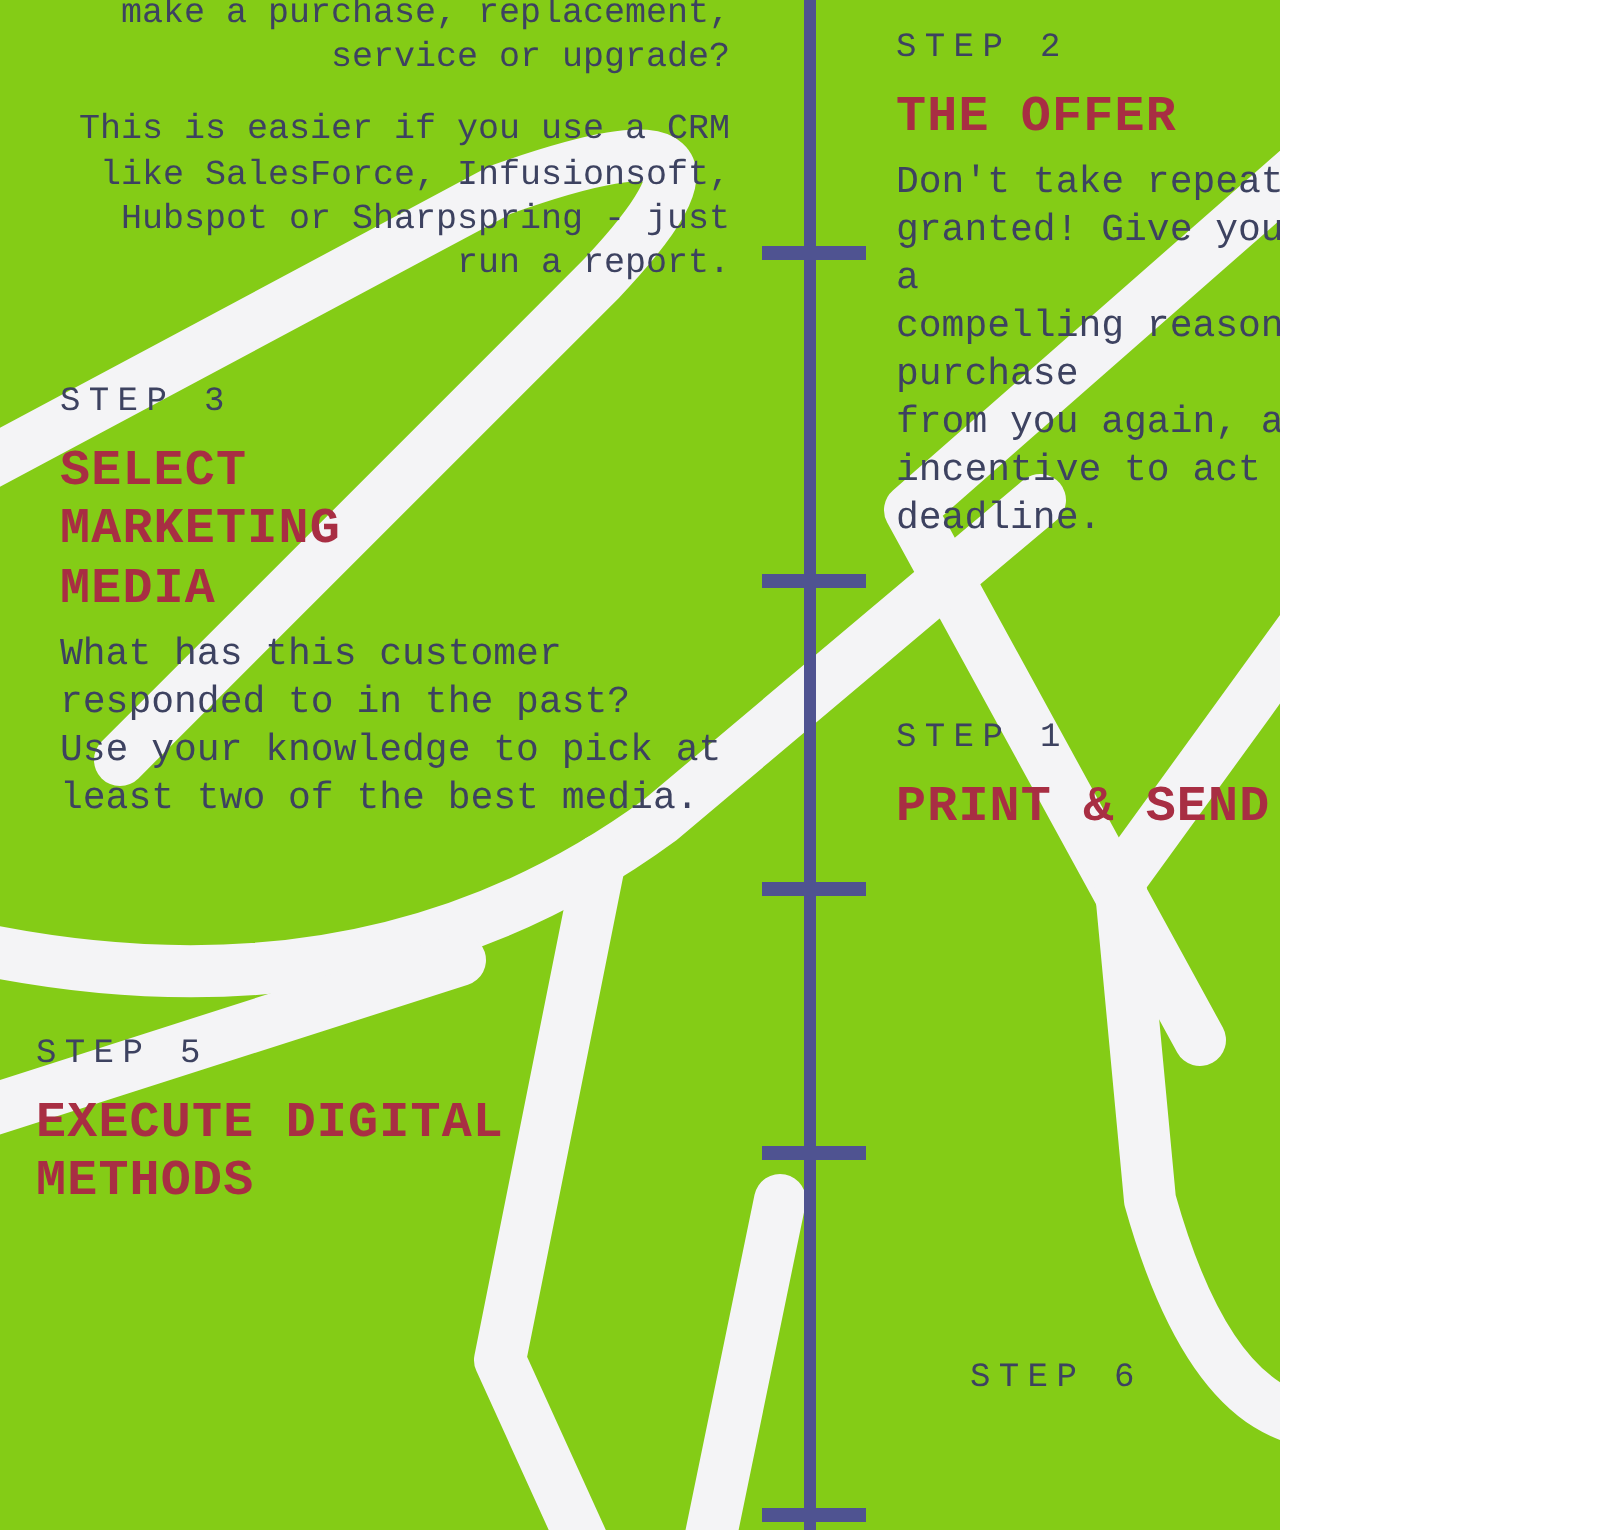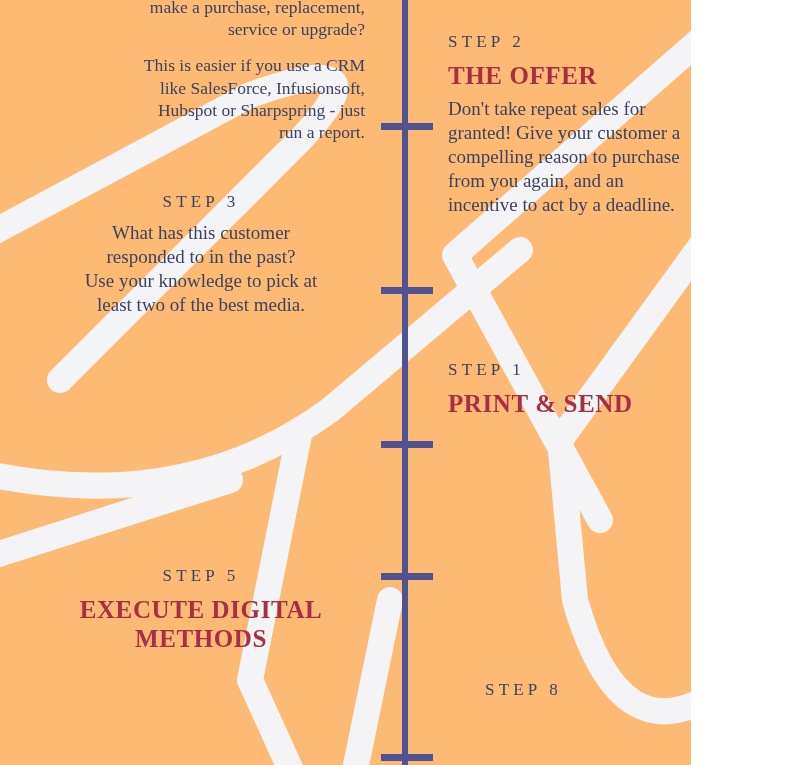--- a/index.html
+++ b/index.html
@@ -2,25 +2,25 @@
 <html><head>
 <meta charset="utf-8">
 <style>
   html, body {
     margin: 0;
     padding: 0;
     background: #ffffff;
   }
   #page {
     position: relative;
-    width: 691px;
+    width: 640px;
     height: 765px;
     overflow: hidden;
-    background: #fdba74;
-    font-family: Liberation Serif, serif;
+    background: #84cc16;
+    font-family: Liberation Mono, monospace;
   }
 
   
   #watermark {
     position: absolute;
     inset: 0;
     width: 800px;
     height: 765px;
     pointer-events: none;
     z-index: 0;
@@ -41,21 +41,21 @@
     height: 7px;
     background: #4f5391;
     z-index: 3;
   }
 
   
   .step {
     position: absolute;
     z-index: 4;
   }
-  .step.left  { text-align: center; }
+  .step.left  { text-align: left; }
   .step.right { text-align: left;  }
 
   .step-label {
     font-size: 17px;
     letter-spacing: 4.2px;
     color: #3d4260;
     font-weight: 400;
     margin: 0 0 9px 0;
     line-height: 1.1;
   }
@@ -119,46 +119,49 @@
   <div id="intro" style="left:20px; top:-4px; width:345px;">
     <p>make a purchase, replacement,
 service or upgrade?</p>
     <div class="gap"></div>
     <p>This is easier if you use a CRM
 like SalesForce, Infusionsoft,
 Hubspot or Sharpspring - just
 run a report.</p>
   </div>
 
-  <div class="step right" style="left:448px; top:33px; width:330px;">
+  <div class="step right" style="left:448px; top:16px; width:330px;">
     <div class="step-label">STEP 2</div>
     <div class="step-title">THE OFFER</div>
     <div class="step-body">Don't take repeat sales for
 granted!  Give your customer a
 compelling reason to purchase
 from you again, and an
 incentive to act by a deadline.</div>
   </div>
 
   <div class="step left" style="left:30px; top:193px; width:342px;">
     <div class="step-label">STEP 3</div>
+    <div class="step-title" style="white-space:pre-line;">SELECT
+MARKETING
+MEDIA</div>
     <div class="step-body">What has this customer
 responded to in the past?
 Use your knowledge to pick at
 least two of the best media.</div>
   </div>
 
   <div class="step right" style="left:448px; top:361px; width:330px;">
     <div class="step-label">STEP 1</div>
     <div class="step-title">PRINT &amp; SEND</div>
   </div>
 
-  <div class="step left" style="left:18px; top:519px; width:366px;margin-top:48px;">
+  <div class="step left" style="left:18px; top:519px; width:366px;">
     <div class="step-label">STEP 5</div>
     <div class="step-title" style="white-space:pre-line;">EXECUTE  DIGITAL
 METHODS</div>
   </div>
 
   <div class="step right" style="left:443px; top:681px; width:330px;">
-    <div class="step-label" style="text-align:left; padding-left:42px;">STEP 8</div>
+    <div class="step-label" style="text-align:left; padding-left:42px;">STEP 6</div>
   </div>
 
 </div>
 
 </body></html>

